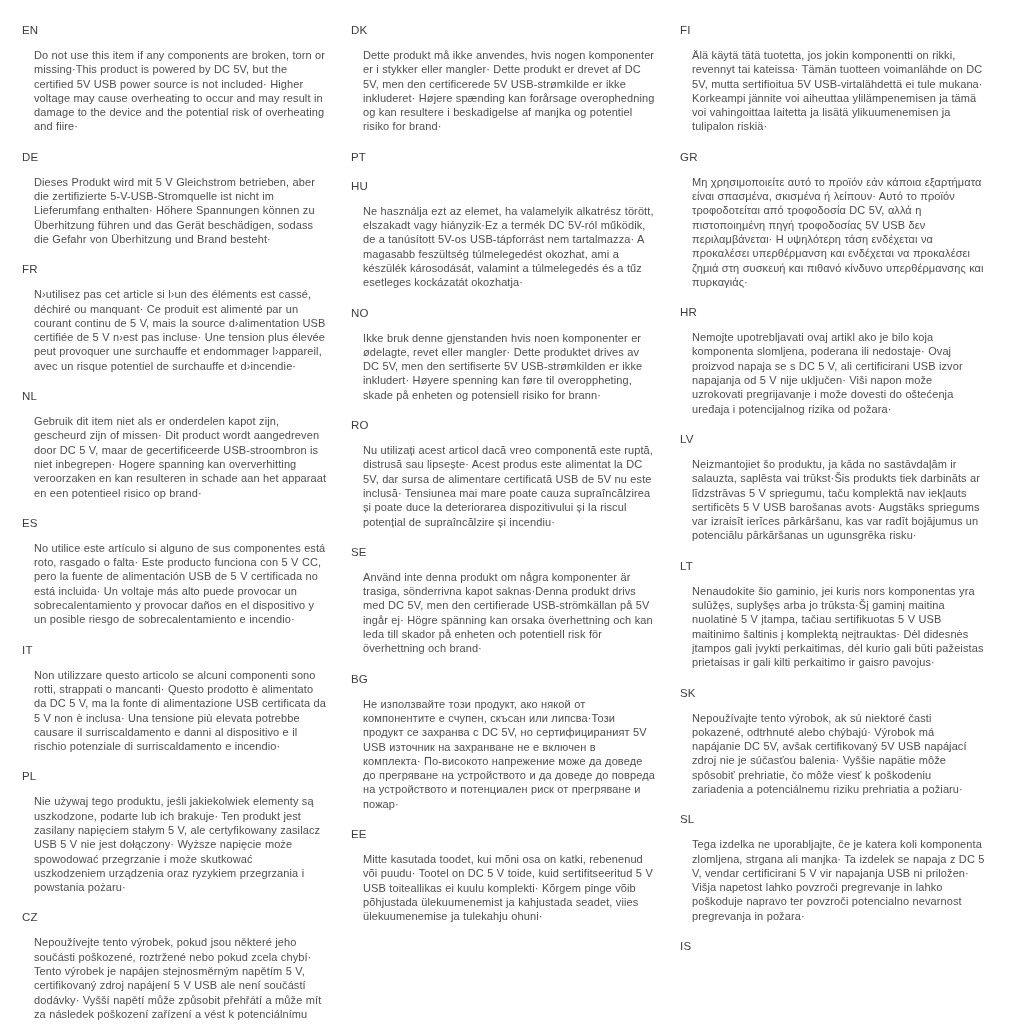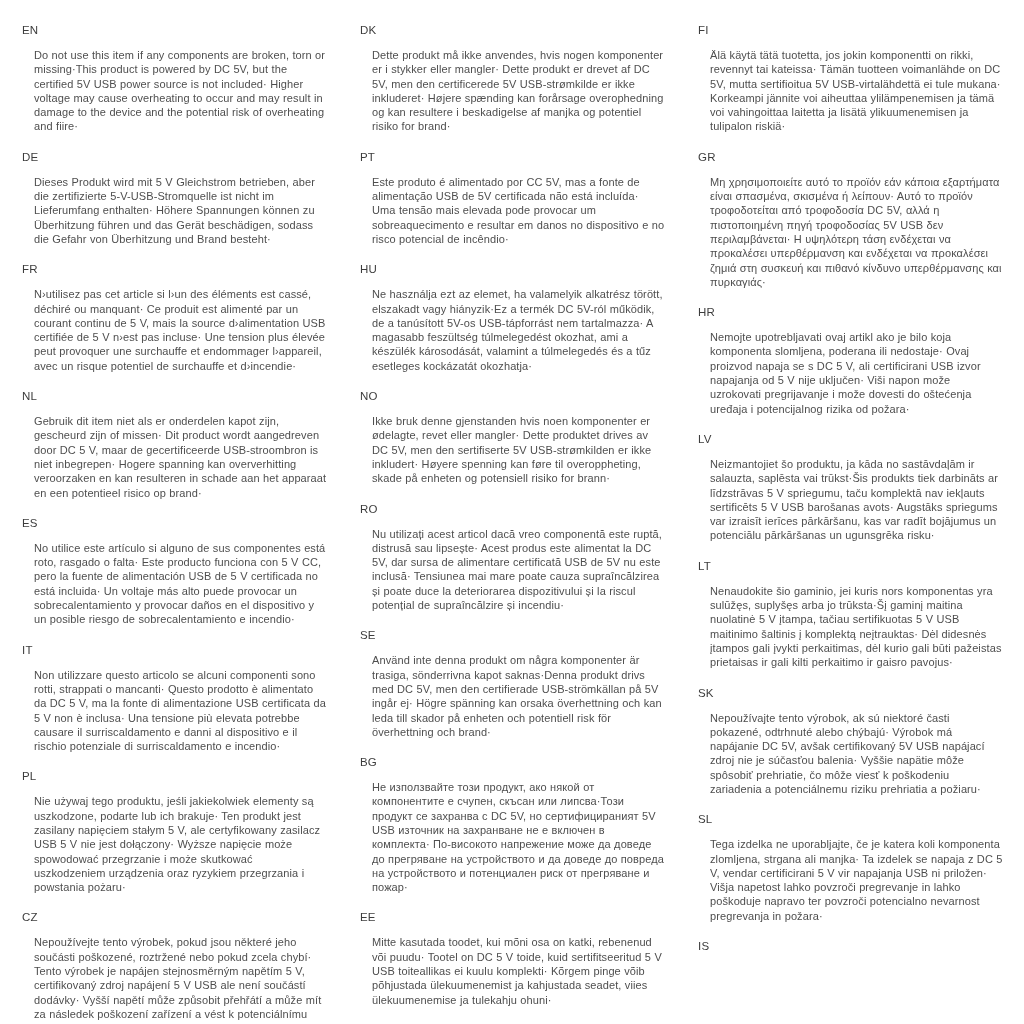--- a/index.html
+++ b/index.html
@@ -9,21 +9,21 @@
     width: 1024px;
     height: 1024px;
     overflow: hidden;
   }
   .page {
     box-sizing: border-box;
     width: 1024px;
     height: 1024px;
     padding: 24px 22px 10px 22px;
     display: flex;
-    gap: 21px;
+    gap: 12px;
     font-family: "Liberation Sans", "DejaVu Sans", sans-serif;
   }
   .col {
     flex: 0 0 317px;
     width: 317px;
   }
   .lang-section {
     margin-bottom: 17px;
   }
   .lang-code {
@@ -89,21 +89,20 @@
   </section>
 </div>
   <div class="col">
   <section class="lang-section">
     <h2 class="lang-code">DK</h2>
     <p class="lang-text">Dette produkt må ikke anvendes, hvis nogen komponenter er i stykker eller mangler· Dette produkt er drevet af DC 5V, men den certificerede 5V USB-strømkilde er ikke inkluderet· Højere spænding kan forårsage overophedning og kan resultere i beskadigelse af manjka og potentiel risiko for brand·</p>
   </section>
 
   <section class="lang-section">
     <h2 class="lang-code">PT</h2>
-    <p class="lang-text">Este produto é alimentado por CC 5V, mas a fonte de alimentação USB de 5V certificada não está incluída· Uma tensão mais elevada pode provocar um sobreaquecimento e resultar em danos no dispositivo e no risco potencial de incêndio·</p>
   </section>
 
   <section class="lang-section">
     <h2 class="lang-code">HU</h2>
     <p class="lang-text">Ne használja ezt az elemet, ha valamelyik alkatrész törött, elszakadt vagy hiányzik·Ez a termék DC 5V-ról működik, de a tanúsított 5V-os USB-tápforrást nem tartalmazza· A magasabb feszültség túlmelegedést okozhat, ami a készülék károsodását, valamint a túlmelegedés és a tűz esetleges kockázatát okozhatja·</p>
   </section>
 
   <section class="lang-section">
     <h2 class="lang-code">NO</h2>
     <p class="lang-text">Ikke bruk denne gjenstanden hvis noen komponenter er ødelagte, revet eller mangler· Dette produktet drives av DC 5V, men den sertifiserte 5V USB-strømkilden er ikke inkludert· Høyere spenning kan føre til overoppheting, skade på enheten og potensiell risiko for brann·</p>

